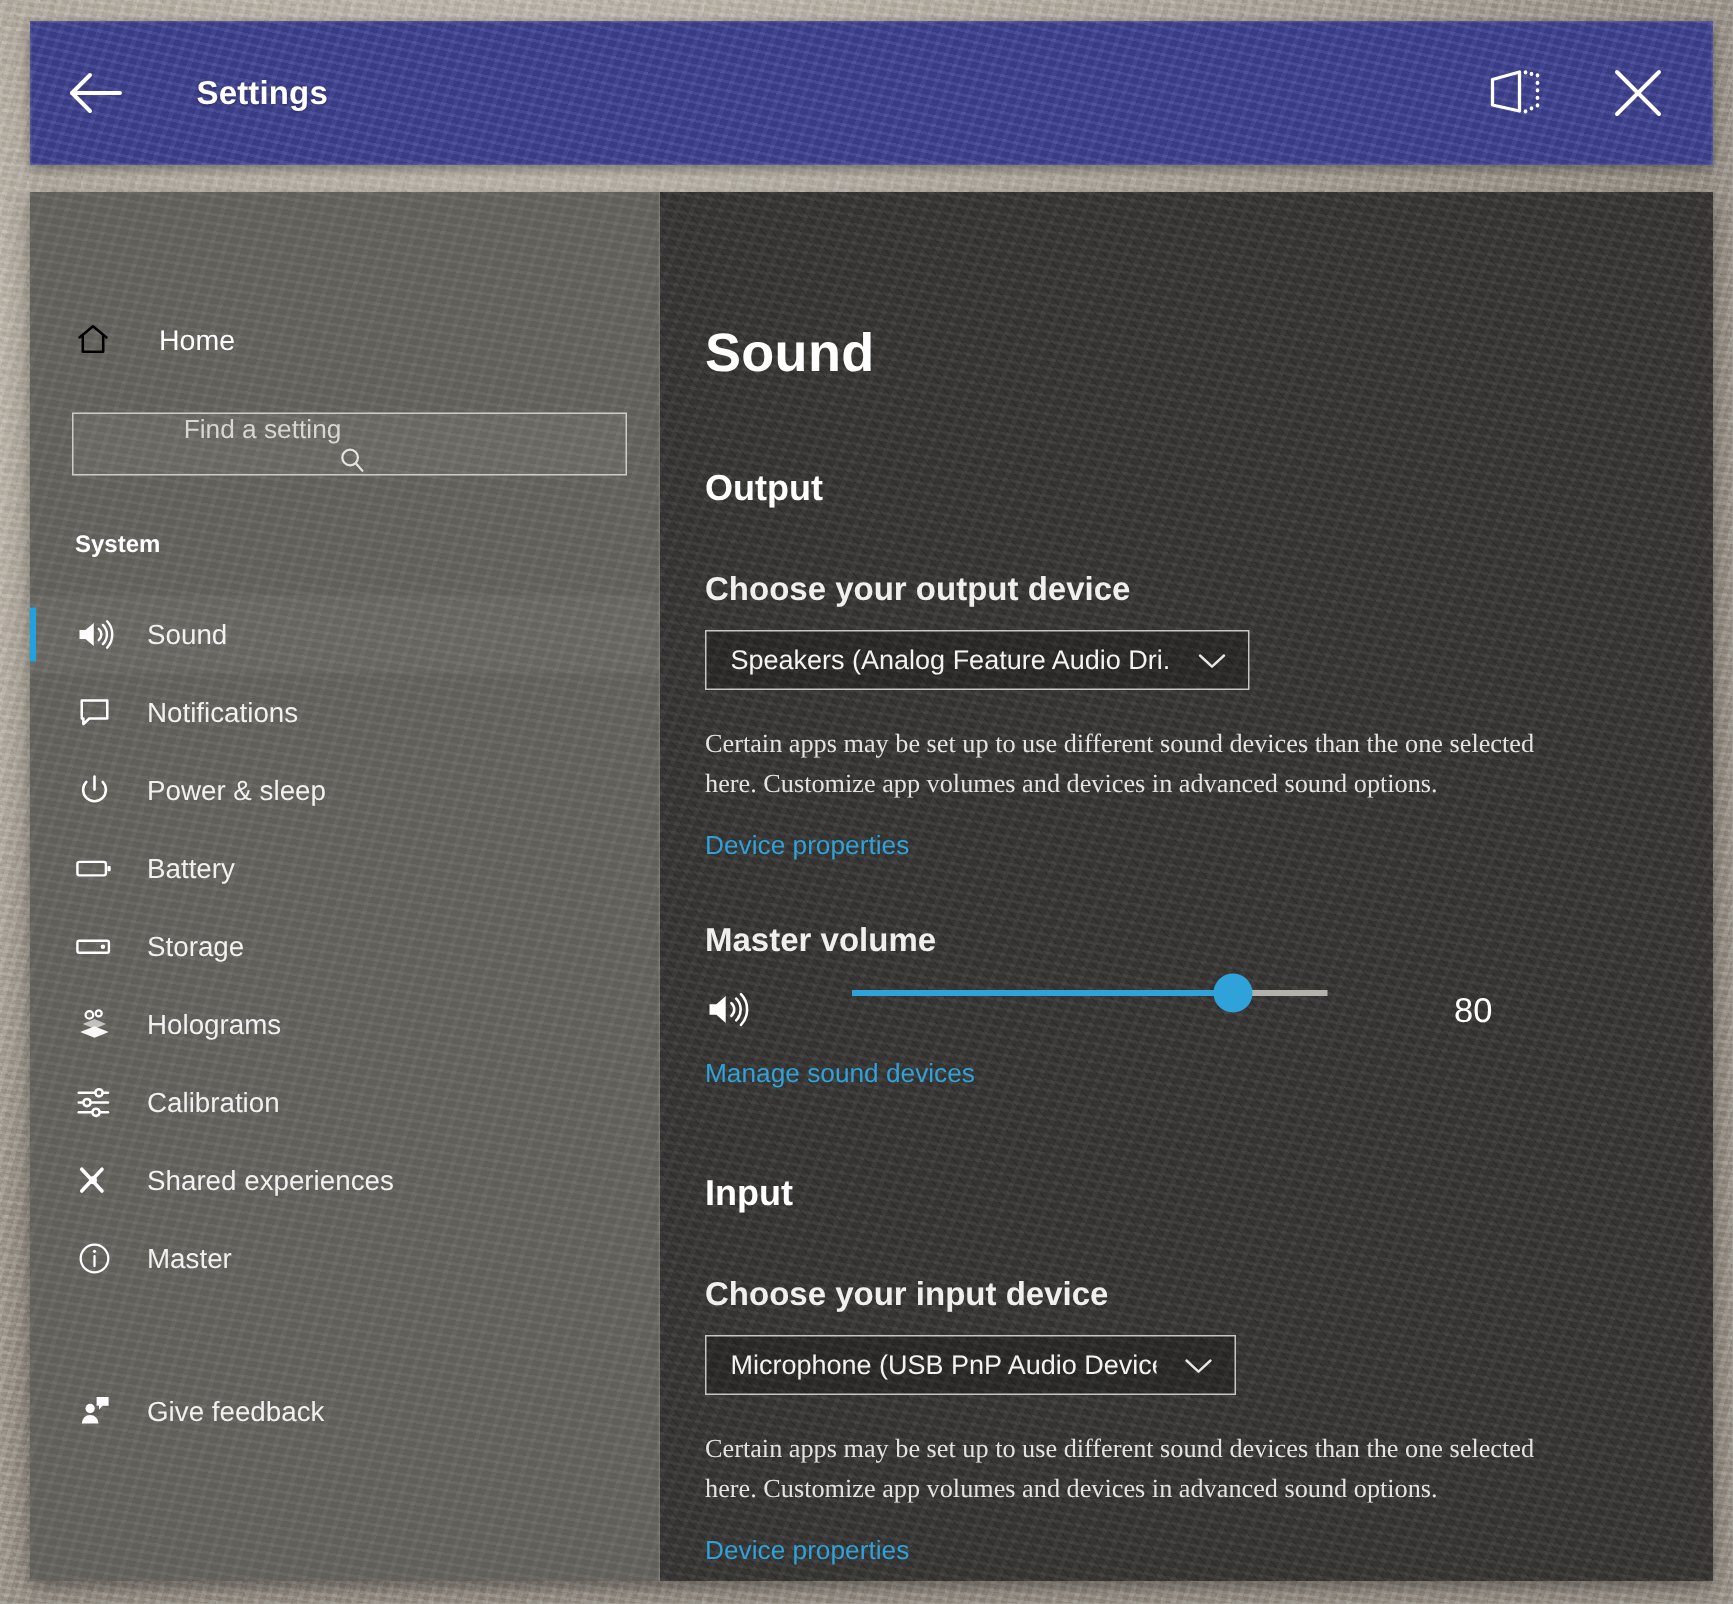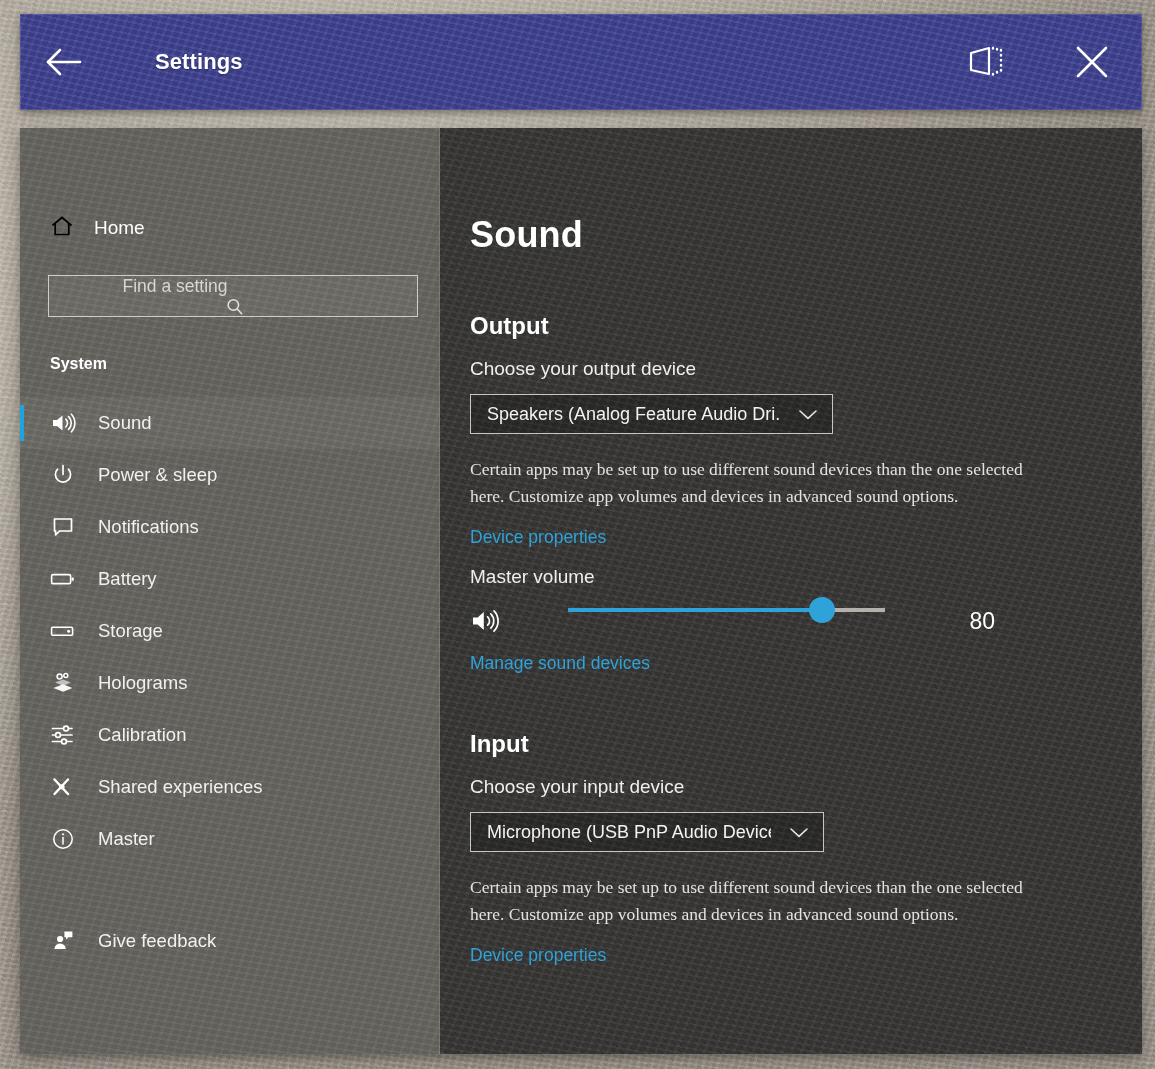--- a/index.html
+++ b/index.html
@@ -52,21 +52,20 @@
     left: 0; top: 0;
     width: 1122px;
     height: 96px;
     background-color: #3e4292;
     background-image:
       repeating-linear-gradient(12deg, rgba(255,255,255,.055) 0 2px, rgba(0,0,0,.05) 2px 6px),
       repeating-linear-gradient(-70deg, rgba(255,255,255,.04) 0 3px, rgba(0,0,0,.04) 3px 8px);
     box-shadow: 0 3px 9px rgba(0,0,0,.42), inset 0 0 0 1px rgba(255,255,255,.10);
     display: flex;
     align-items: center;
-    gap: 24px;
   }
 
   .tb-btn {
     display: flex;
     align-items: center;
     justify-content: center;
     color: #ffffff;
   }
 
   #back-btn   { width: 86px; height: 96px; margin-left: 0px; }
@@ -105,21 +104,21 @@
     overflow: hidden;
     box-shadow: inset -1px 0 0 rgba(255,255,255,.13);
   }
 
   #home-row {
     display: flex;
     align-items: center;
     height: 44px;
     margin-top: 78px;
     padding-left: 30px;
-    gap: 20px;
+    gap: 32px;
   }
   #home-row .lbl { color: #fff; font-size: 19px; }
 
   #search-wrap {
     margin: 25px 0 0 28px;
     width: 370px;
     height: 42px;
     border: 1px solid #cfcdc8;
     background: rgba(255,255,255,.055);
     display: flex;
@@ -203,22 +202,23 @@
 
   .section-head {
     color: #ffffff;
     font-size: 24px;
     font-weight: 600;
     margin-top: 56px;
   }
 
   .field-label {
     color: #f0efed;
-    font-size: 19px;
-    margin-top: 18px;
+    font-size: 22px;
+    margin-top: 40px;
+    font-weight: bold;
   }
 
   .dropdown {
     margin-top: 14px;
     height: 40px;
     border: 1px solid #c8c6c2;
     background: rgba(0,0,0,.22);
     display: inline-flex;
     align-items: center;
     justify-content: space-between;
@@ -378,35 +378,35 @@
               <path d="M15.8 7.2 a5 5 0 0 1 0 7.6"></path>
               <path d="M18.6 4.6 a9 9 0 0 1 0 12.8"></path>
               <path d="M21.4 2.2 a13 13 0 0 1 0 17.6"></path>
             </svg>
           </span>
           <span class="lbl">Sound</span>
         </div>
 
         <div class="nav-item">
           <span class="ico">
+            <svg width="24" height="24" viewBox="0 0 24 24" fill="none" stroke="currentColor" stroke-width="1.7" stroke-linejoin="round">
+              <path d="M3.5 4 H20.5 V16 H8.5 L4.6 19.8 V16 H3.5 Z"></path>
+            </svg>
+          </span>
+          <span class="lbl">Notifications</span>
+        </div>
+
+        <div class="nav-item">
+          <span class="ico">
             <svg width="24" height="24" viewBox="0 0 24 24" fill="none" stroke="currentColor" stroke-width="1.7" stroke-linecap="round">
               <path d="M6.6 6.2 a7.6 7.6 0 1 0 10.8 0"></path>
               <line x1="12" y1="2.6" x2="12" y2="11.4"></line>
             </svg>
           </span>
           <span class="lbl">Power &amp; sleep</span>
-        </div>
-
-        <div class="nav-item">
-          <span class="ico">
-            <svg width="24" height="24" viewBox="0 0 24 24" fill="none" stroke="currentColor" stroke-width="1.7" stroke-linejoin="round">
-              <path d="M3.5 4 H20.5 V16 H8.5 L4.6 19.8 V16 H3.5 Z"></path>
-            </svg>
-          </span>
-          <span class="lbl">Notifications</span>
         </div>
 
         <div class="nav-item">
           <span class="ico">
             <svg width="26" height="18" viewBox="0 0 26 18" fill="none" stroke="currentColor" stroke-width="1.6">
               <rect x="1.6" y="4.6" width="19" height="9" rx="1.4"></rect>
               <rect x="21.6" y="7.4" width="2.2" height="3.4" rx="0.6" fill="currentColor" stroke="none"></rect>
             </svg>
           </span>
           <span class="lbl">Battery</span>

